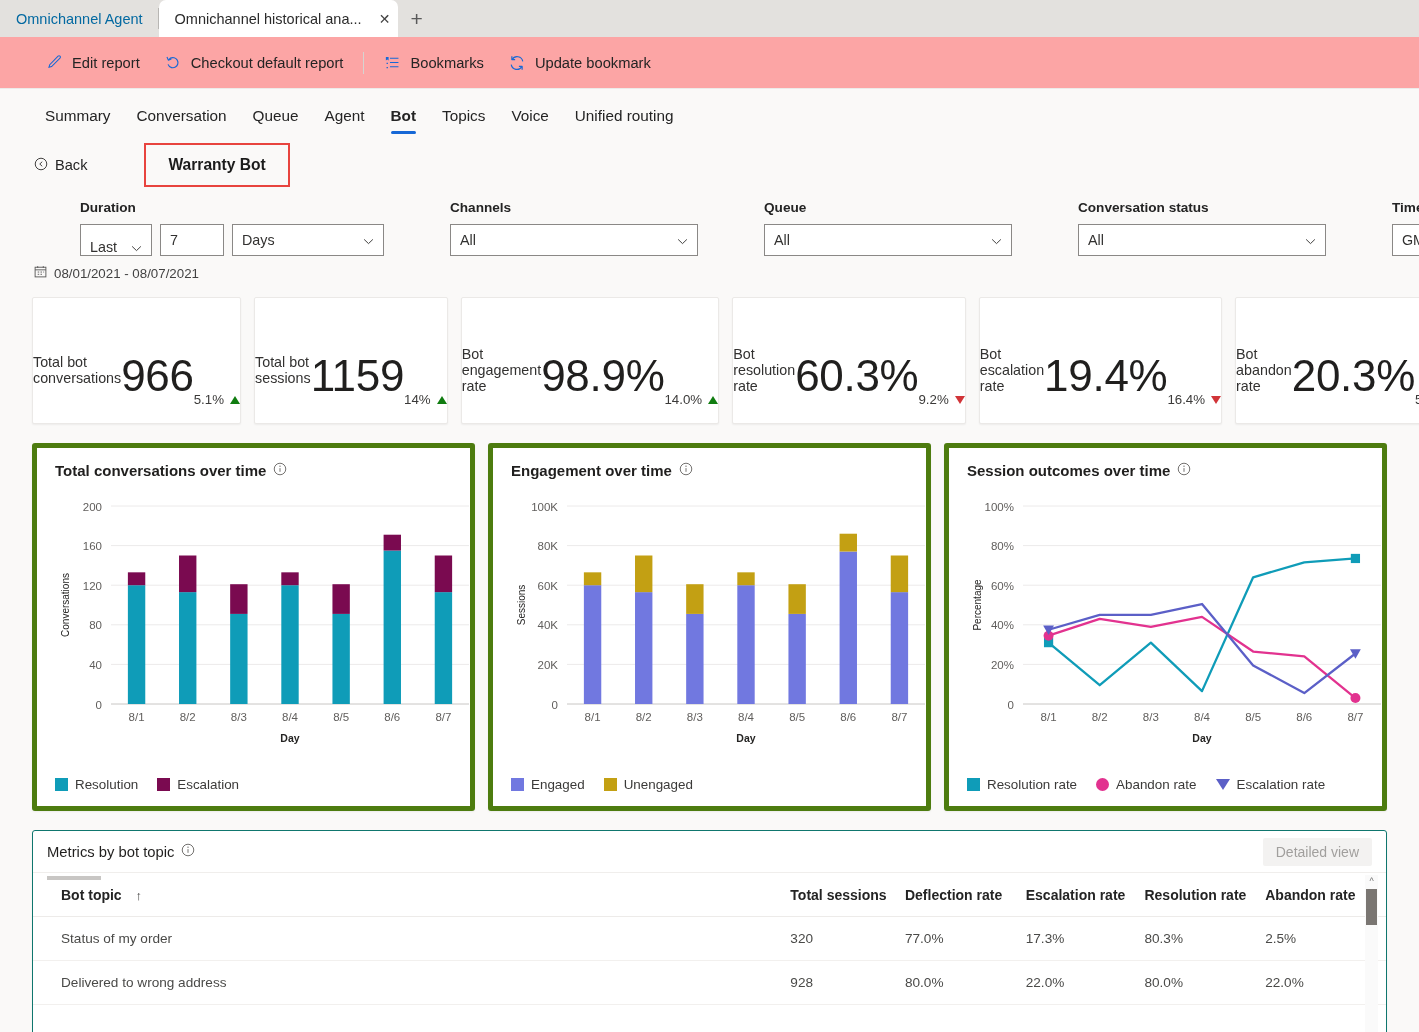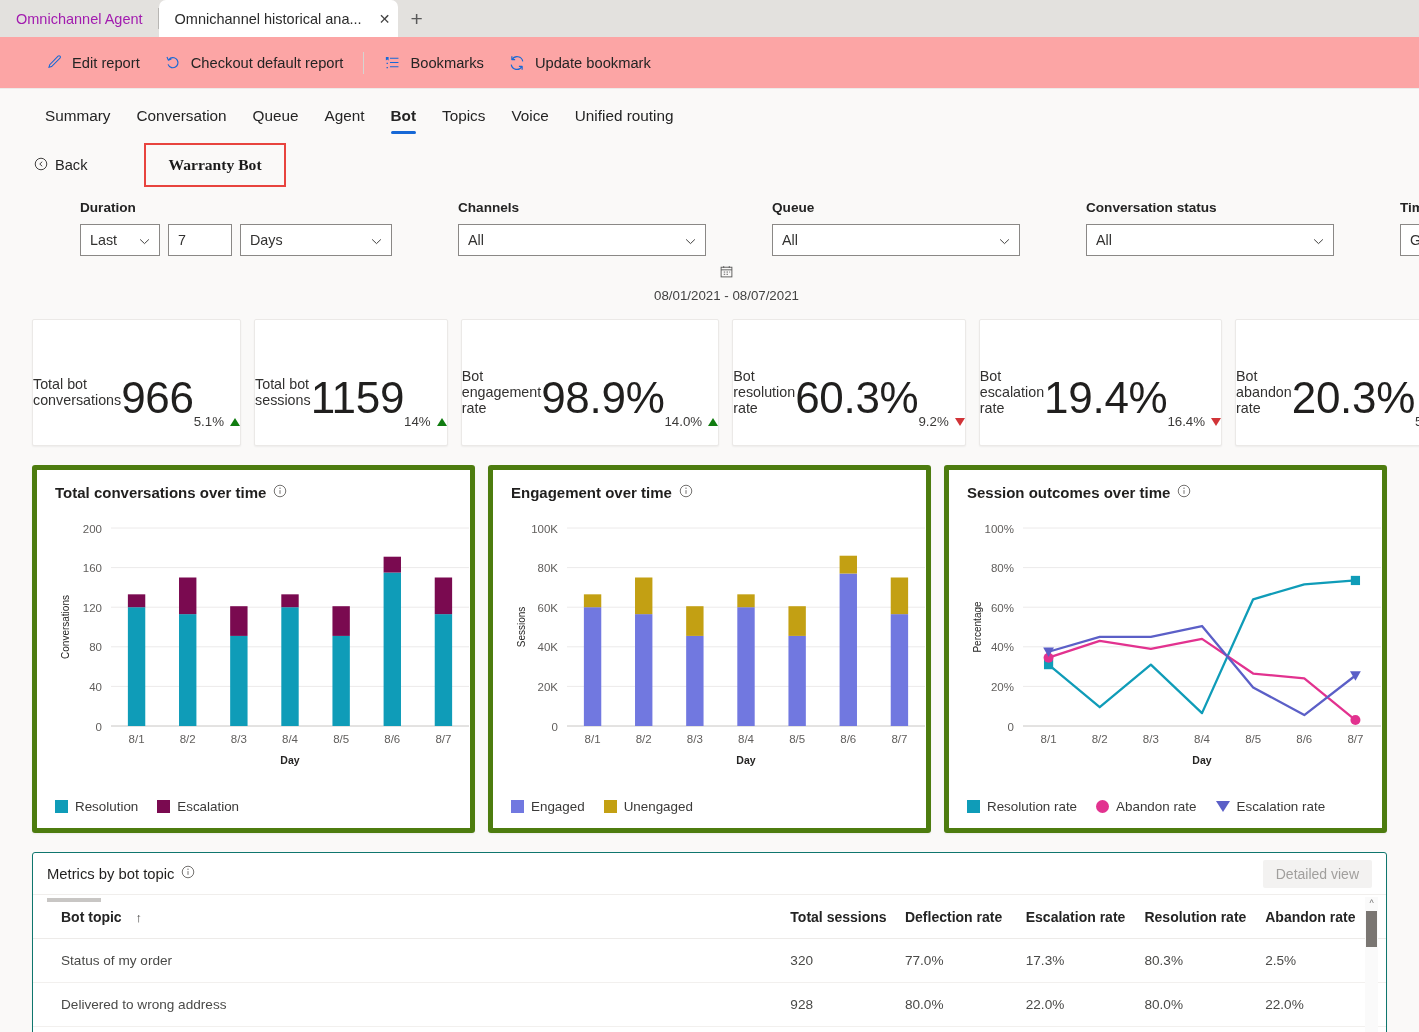--- a/index.html
+++ b/index.html
@@ -18,21 +18,21 @@
   .tabstrip {
     height: 37px; background: #e3e1de;
     display: flex; align-items: stretch;
     position: relative;
   }
   .btab {
     display: flex; align-items: center;
     padding: 0 16px; font-size: 14.5px; color: #2b2b2b;
     position: relative; cursor: default; white-space: nowrap;
   }
-  .btab.inactive { color: #a21caf; }
+  .btab.inactive { color: #0369a1; }
   .btab.inactive:after {
     content: ""; position: absolute; right: 0; top: 8px; bottom: 8px;
     width: 1px; background: #b8b6b3;
   }
   .btab.active {
     background: #ffffff; border-top-left-radius: 7px; border-top-right-radius: 7px;
     padding-right: 4px;
   }
   .btab .tabclose {
     margin-left: 14px; width: 18px; height: 18px;
@@ -76,21 +76,21 @@
   }
 
   
   .crumbrow {
     height: 58px; display: flex; align-items: center; padding-left: 34px;
   }
   .backlink {
     display: flex; align-items: center; gap: 7px;
     font-size: 14.6px; color: #242424; cursor: default;
   }
-  .botname-wrap { margin-left: 57px; font-family: Liberation Serif, serif; }
+  .botname-wrap { margin-left: 57px; }
   .botname {
     border: 2px solid #e8443f;
     padding: 11px 22px; font-size: 15.6px; font-weight: bold;
     color: #1b1b1b; background: transparent; display: inline-block;
   }
 
   
   .filters {
     display: flex; padding: 6px 32px 0 32px; gap: 0;
   }
@@ -98,27 +98,27 @@
   .flabel {
     font-size: 13.6px; font-weight: bold; color: #242424; margin-bottom: 9px;
   }
   .fctrls { display: flex; gap: 8px; }
   .fbox {
     height: 32px; border: 1px solid #8a8886; background: #fff;
     display: flex; align-items: center; padding: 0 9px;
     font-size: 14.3px; color: #323130;
   }
   .fbox .chev { margin-left: auto; padding-left: 10px; }
-  .fbox.sel-last { width: 80px; }
+  .fbox.sel-last { width: 72px; align-items: flex-end; }
   .fbox.num { width: 64px; }
   .fbox.days { width: 152px; }
   .fbox.wide { width: 248px; }
   .daterange {
     display: flex; align-items: center; gap: 7px;
-    font-size: 13.3px; color: #424242; padding: 9px 0 0 34px; flex-direction: column;
+    font-size: 13.3px; color: #424242; padding: 9px 0 0 34px;
   }
 
   
   .kpirow {
     display: flex; gap: 13px; padding: 16px 32px 0 32px;
   }
   .kpi {
     flex: 1; background: #fff; border: 1px solid #ebe9e7;
     border-radius: 2px; height: 127px;
     box-shadow: 0 1px 2px rgba(0,0,0,.055);

